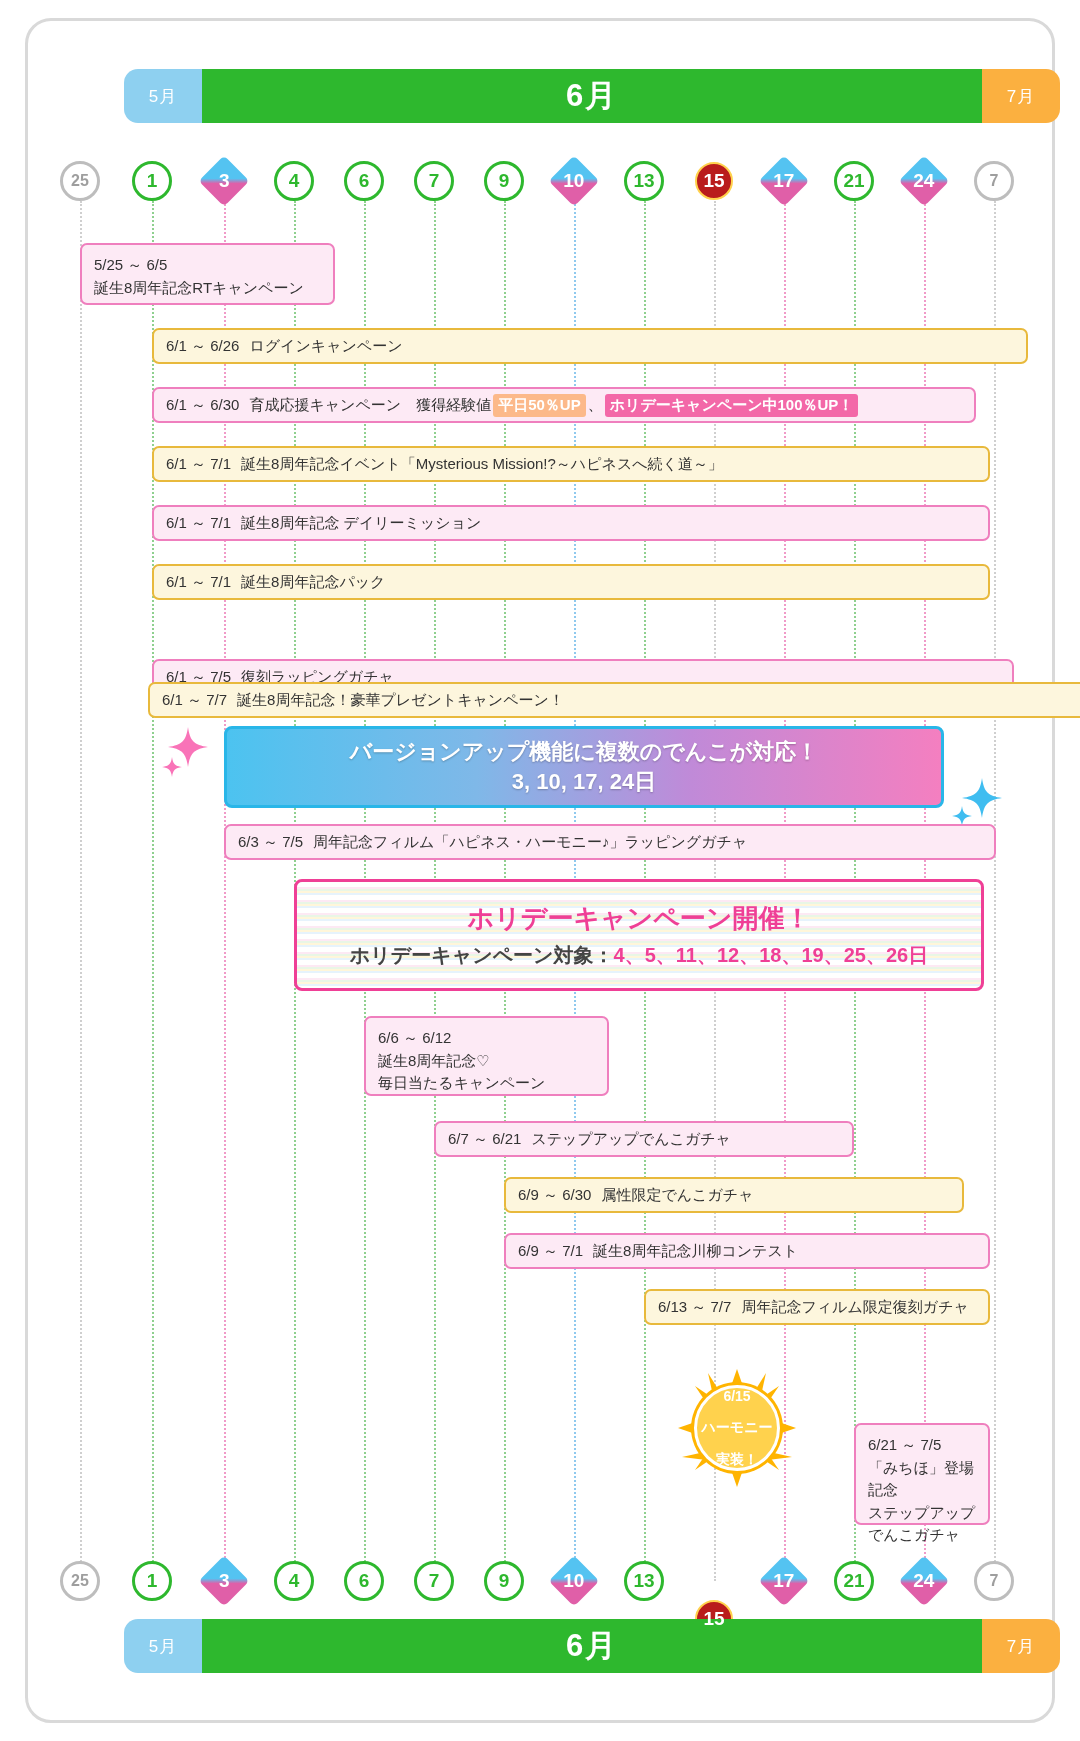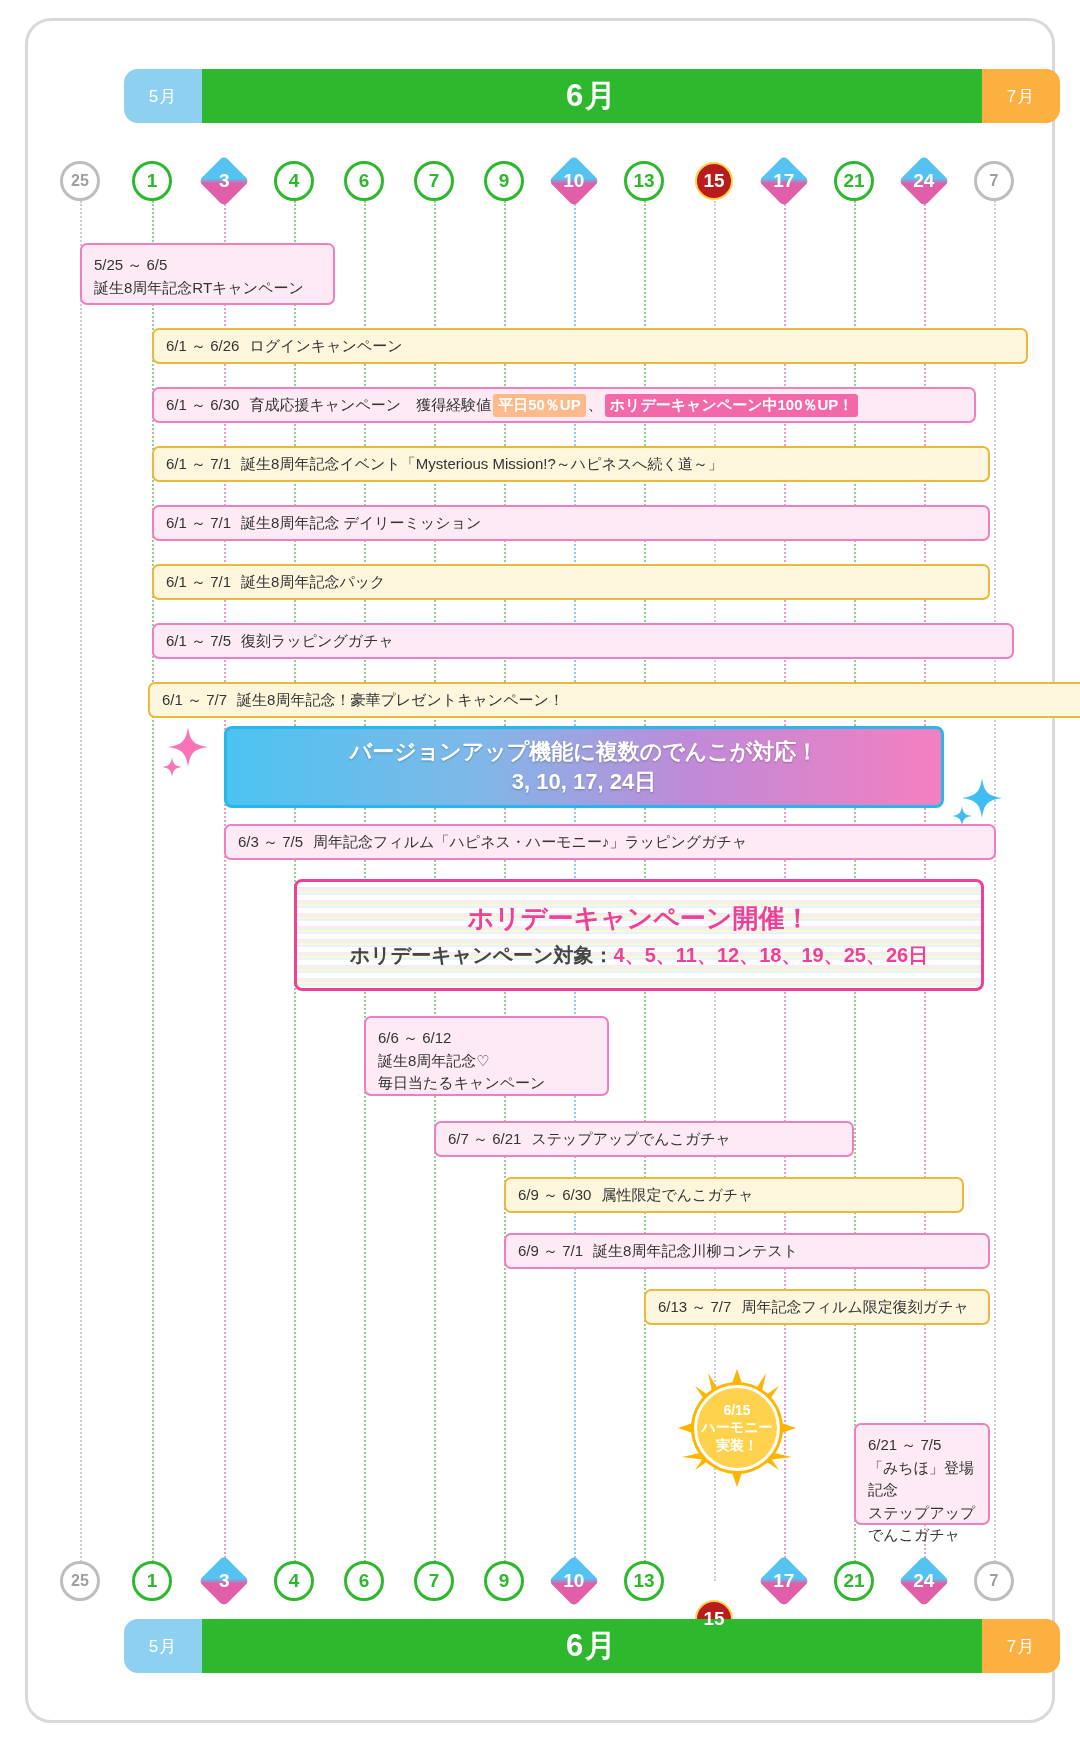--- a/index.html
+++ b/index.html
@@ -218,21 +218,21 @@
     transform: translate(-50%,-50%);
     width: 86px; height: 86px;
     border-radius: 50%;
     background: #ffd24d;
     border: 3px solid #ffffff;
     color: #fff;
     font-size: 14px;
     font-weight: bold;
     line-height: 1.25;
     display: flex; flex-direction: column;
-    align-items: center; justify-content: center;
+    align-items: center; justify-content: space-between;
     text-align: center;
     z-index: 2;
   }
   #sunbadge svg { position: absolute; left: 0; top: 0; }
   
   .sparkle { position: absolute; }
 </style>
 </head>
 <body>
 
@@ -312,21 +312,21 @@
   <div class="bar pink" style="left:124px; top:484px; width:838px;">
     <span class="date">6/1 ～ 7/1</span>
     <span>誕生8周年記念 デイリーミッション</span>
   </div>
 
   <div class="bar cream" style="left:124px; top:543px; width:838px;">
     <span class="date">6/1 ～ 7/1</span>
     <span>誕生8周年記念パック</span>
   </div>
 
-  <div class="bar pink" style="left:124px; top:602px; width:862px;">
+  <div class="bar pink" style="left:124px; top:638px; width:862px;">
     <span class="date">6/1 ～ 7/5</span>
     <span>復刻ラッピングガチャ</span>
   </div>
 
   <div class="bar cream" style="left:120px; top:661px; width:962px;">
     <span class="date">6/1 ～ 7/7</span>
     <span>誕生8周年記念！豪華プレゼントキャンペーン！</span>
   </div>
 
   <div id="verbanner" style="left:196px; top:705px; width:720px; height:82px;">

